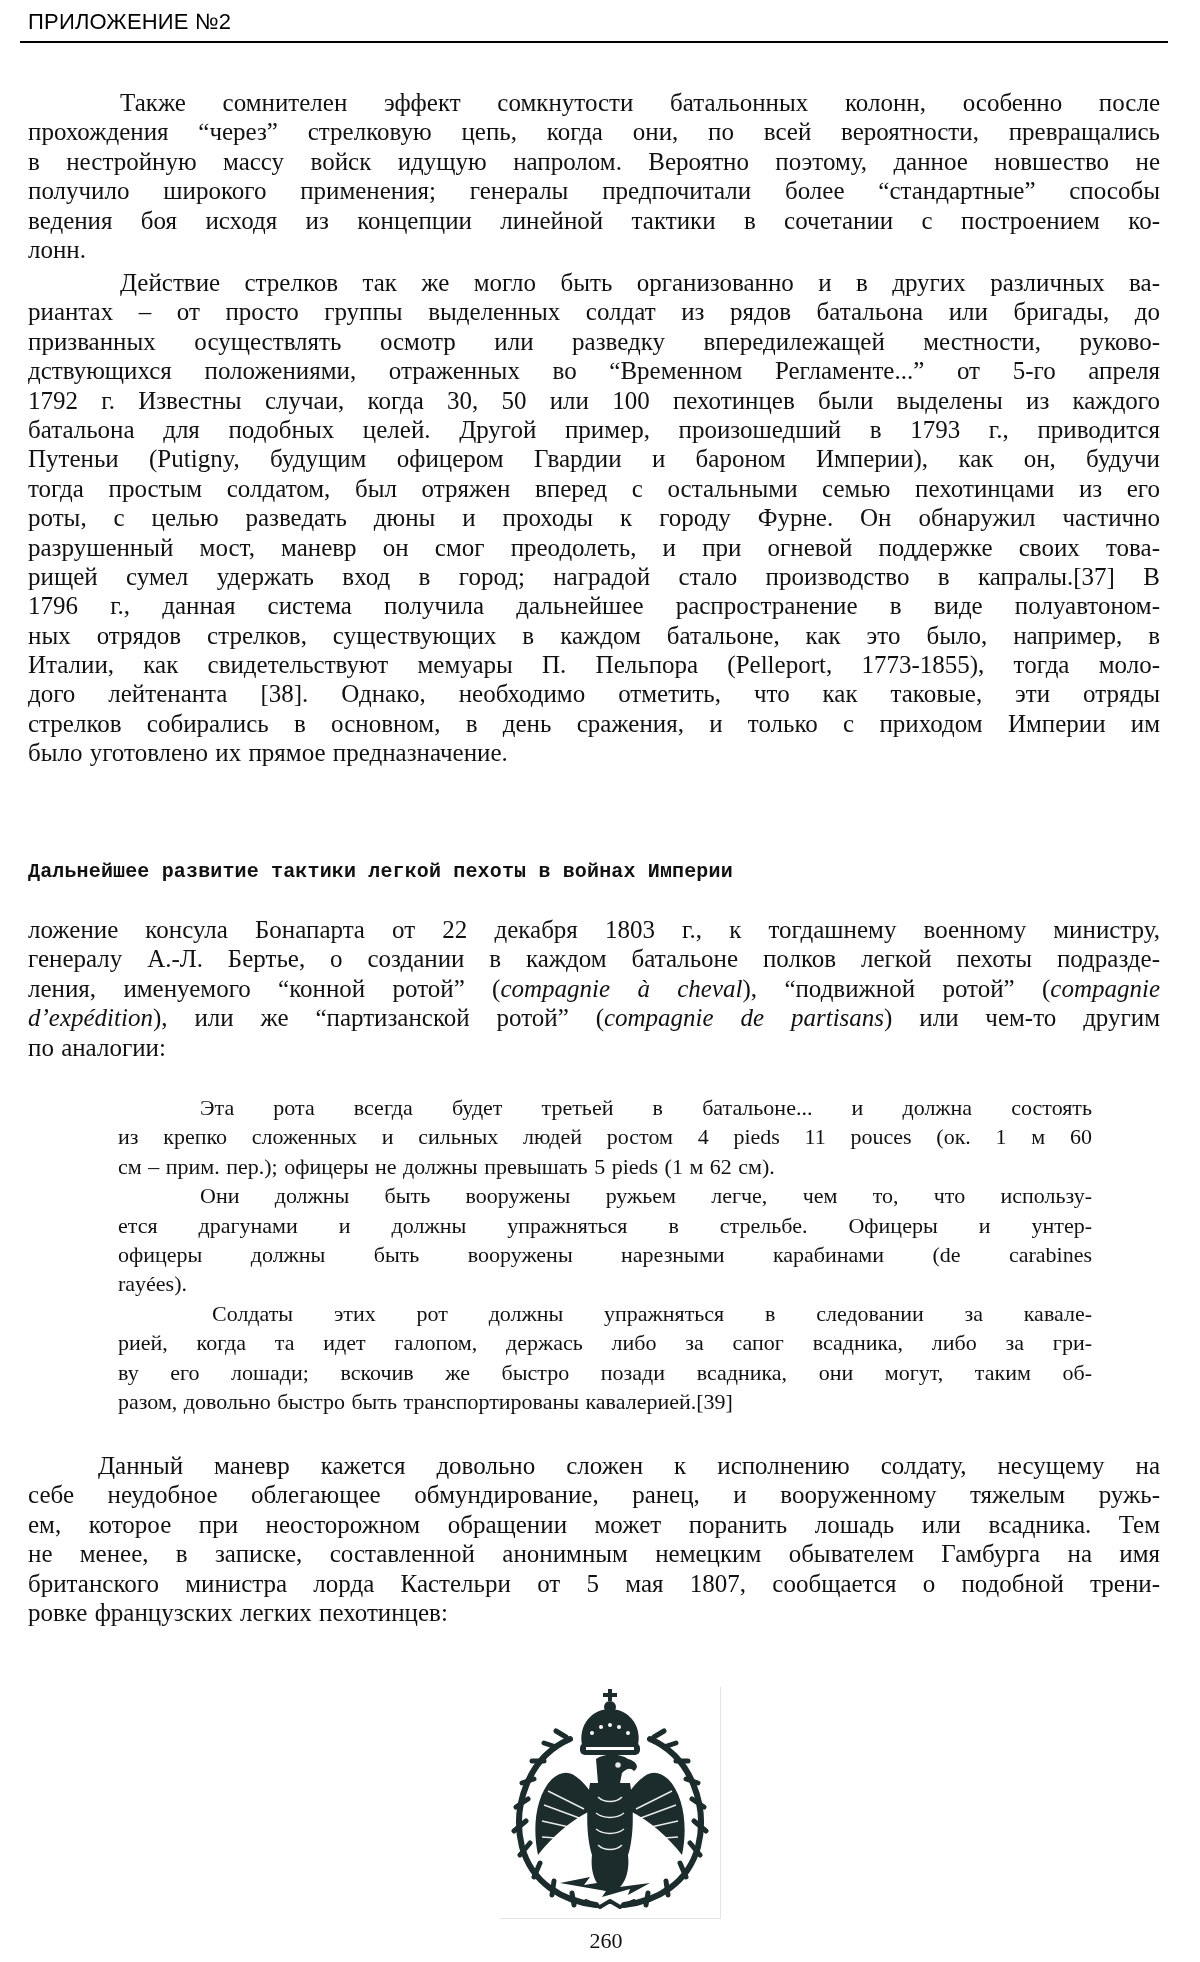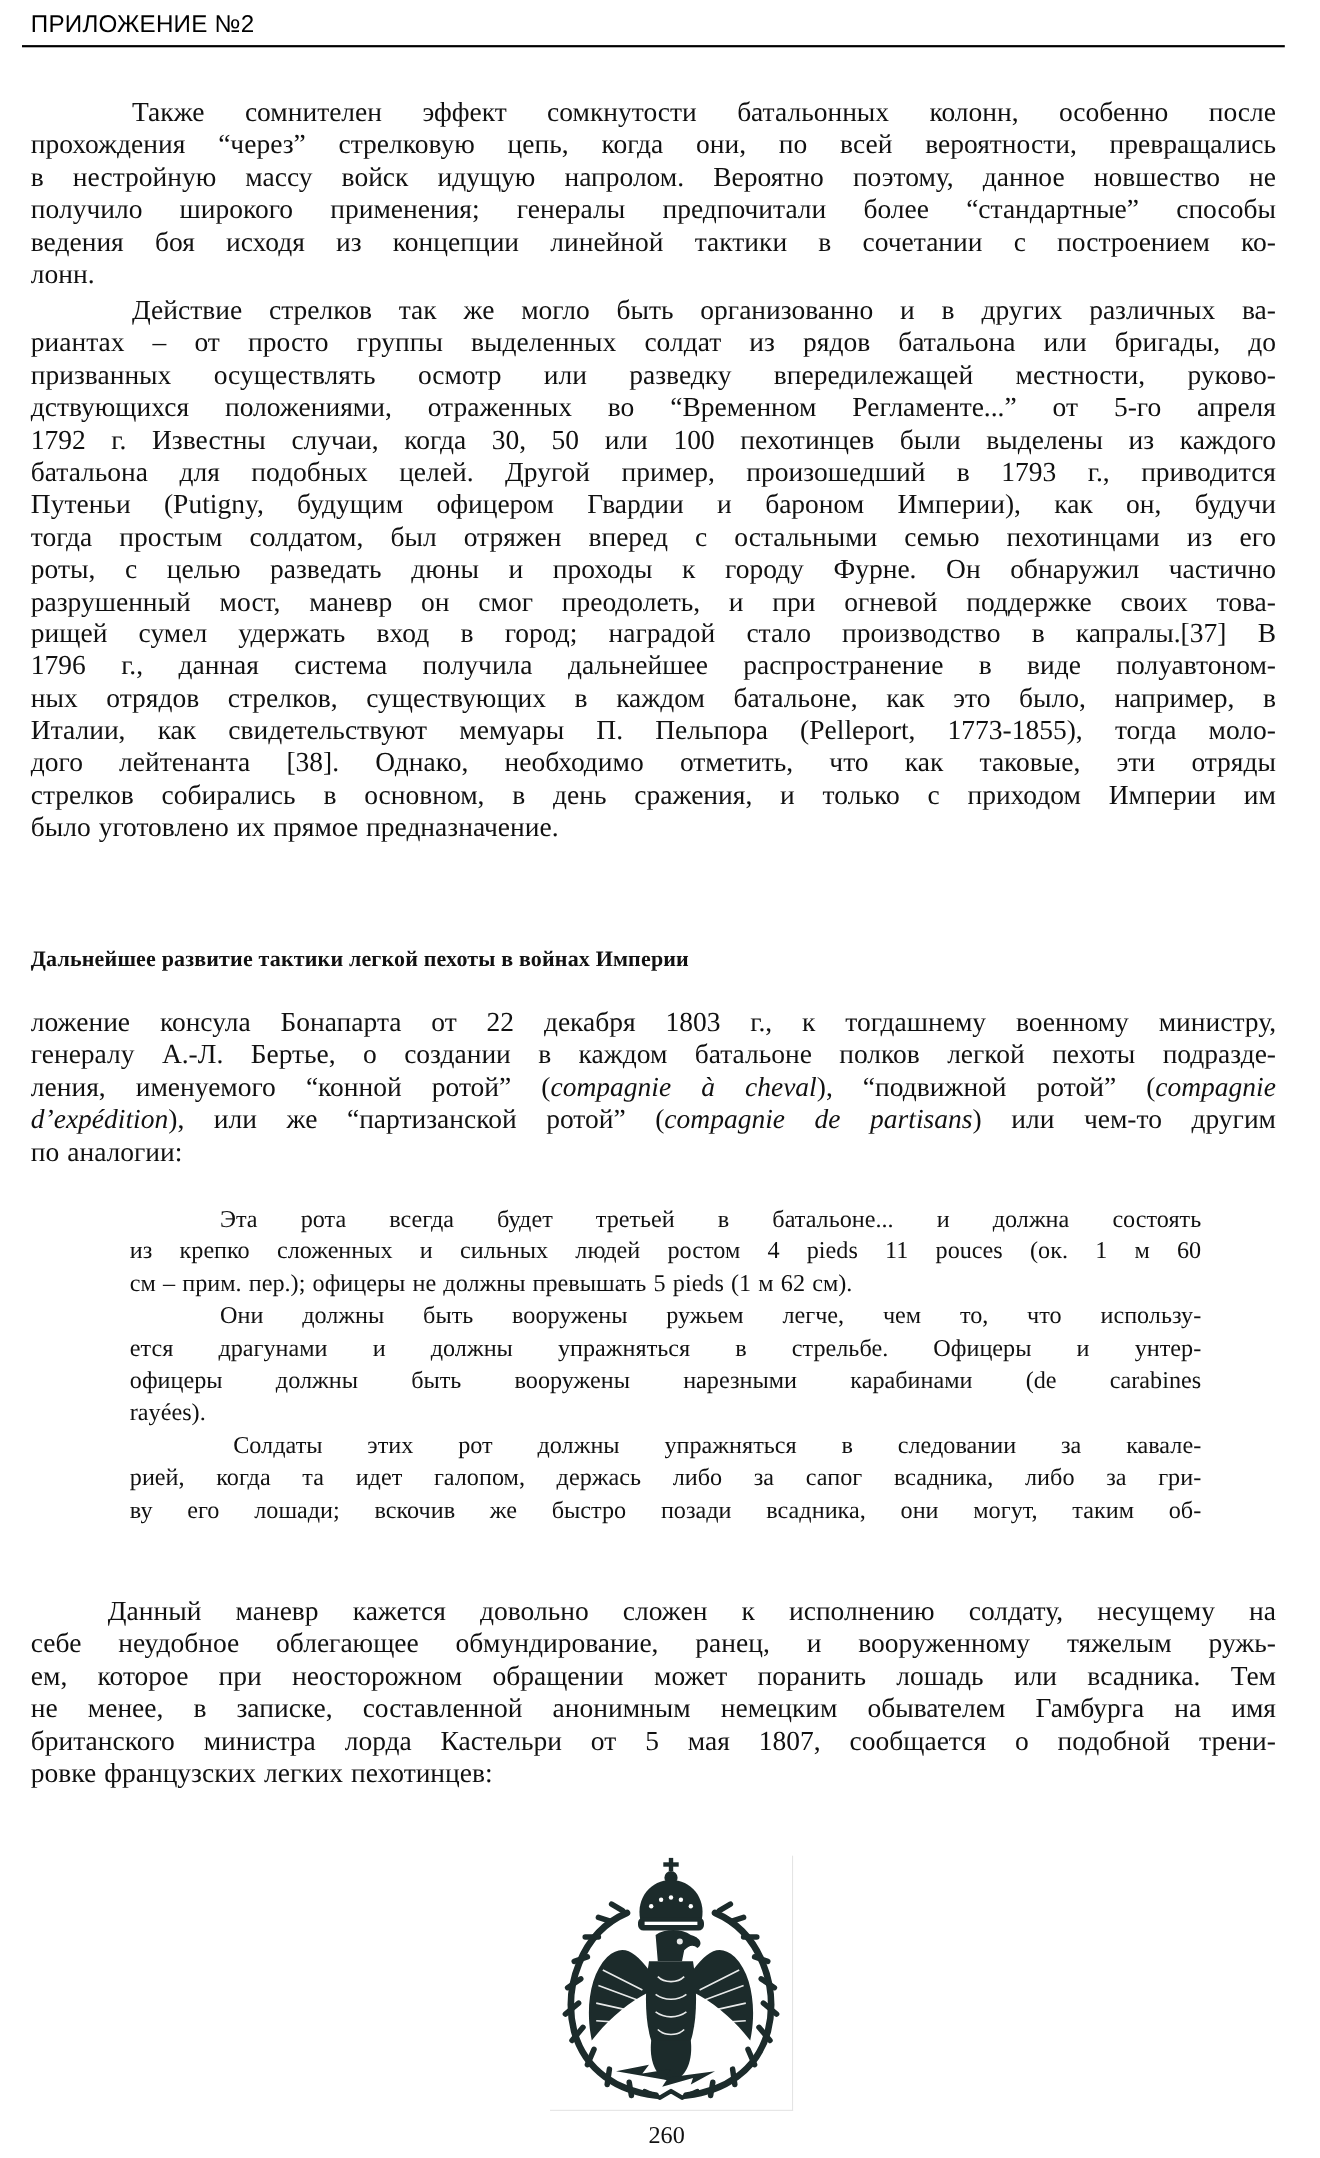--- a/index.html
+++ b/index.html
@@ -19,21 +19,21 @@
   .line {
     display: block; white-space: nowrap; text-align: justify; text-align-last: justify;
     height: 29.4px; line-height: 29.4px; overflow: visible;
   }
   .line.last { text-align-last: left; }
   .body-block { left: 28px; width: 1132px; }
   .line.indent { padding-left: 92px; }
   .line.indent-small { padding-left: 70px; }
   .heading {
     position: absolute; left: 28px; top: 858px;
-    font-family: Liberation Serif, serif; font-weight: bold; font-size: 20px;
+    font-family: Liberation Mono, monospace; font-weight: bold; font-size: 20px;
     letter-spacing: 0.15px; color: #111; line-height: 28px; white-space: nowrap;
   }
   .quote-block { left: 118px; width: 974px; font-size: 22px; }
   .line.q-indent { padding-left: 82px; }
   .line.q-indent2 { padding-left: 94px; }
   .it { font-style: italic; margin-top: 44px; }
   .emblem {
     position: absolute; left: 500px; top: 1687px; width: 220px; height: 231px;
     background: #fff; border-right: 1px solid #e4e4e4; border-bottom: 1px solid #e4e4e4;
   }
@@ -92,20 +92,21 @@
       <span class="line q-indent">Эта рота всегда будет третьей в батальоне... и должна состоять</span>
       <span class="line">из крепко сложенных и сильных людей ростом 4 pieds 11 pouces (ок. 1 м 60</span>
       <span class="line last">см – прим. пер.); офицеры не должны превышать 5 pieds (1 м 62 см).</span>
       <span class="line q-indent">Они должны быть вооружены ружьем легче, чем то, что использу-</span>
       <span class="line">ется драгунами и должны упражняться в стрельбе.  Офицеры и унтер-</span>
       <span class="line">офицеры должны быть вооружены нарезными карабинами (de carabines</span>
       <span class="line last">rayées).</span>
       <span class="line q-indent2">Солдаты этих рот должны упражняться в следовании за кавале-</span>
       <span class="line">рией, когда та идет галопом, держась либо за сапог всадника, либо за гри-</span>
       <span class="line">ву его лошади; вскочив же быстро позади всадника, они могут, таким об-</span>
+      <span class="line last">разом, довольно быстро быть транспортированы кавалерией.[39]</span>
     </div>
 
   <div class="block body-block" id="p4" style="top:1451px;">
       <span class="line indent-small">Данный маневр кажется довольно сложен к исполнению солдату, несущему на</span>
       <span class="line">себе неудобное облегающее обмундирование, ранец, и вооруженному тяжелым ружь-</span>
       <span class="line">ем, которое при неосторожном обращении может поранить лошадь или всадника.  Тем</span>
       <span class="line">не менее, в записке, составленной анонимным немецким обывателем Гамбурга на имя</span>
       <span class="line">британского министра лорда Кастельри от 5 мая 1807, сообщается о подобной трени-</span>
       <span class="line last">ровке французских легких пехотинцев:</span>
     </div>

